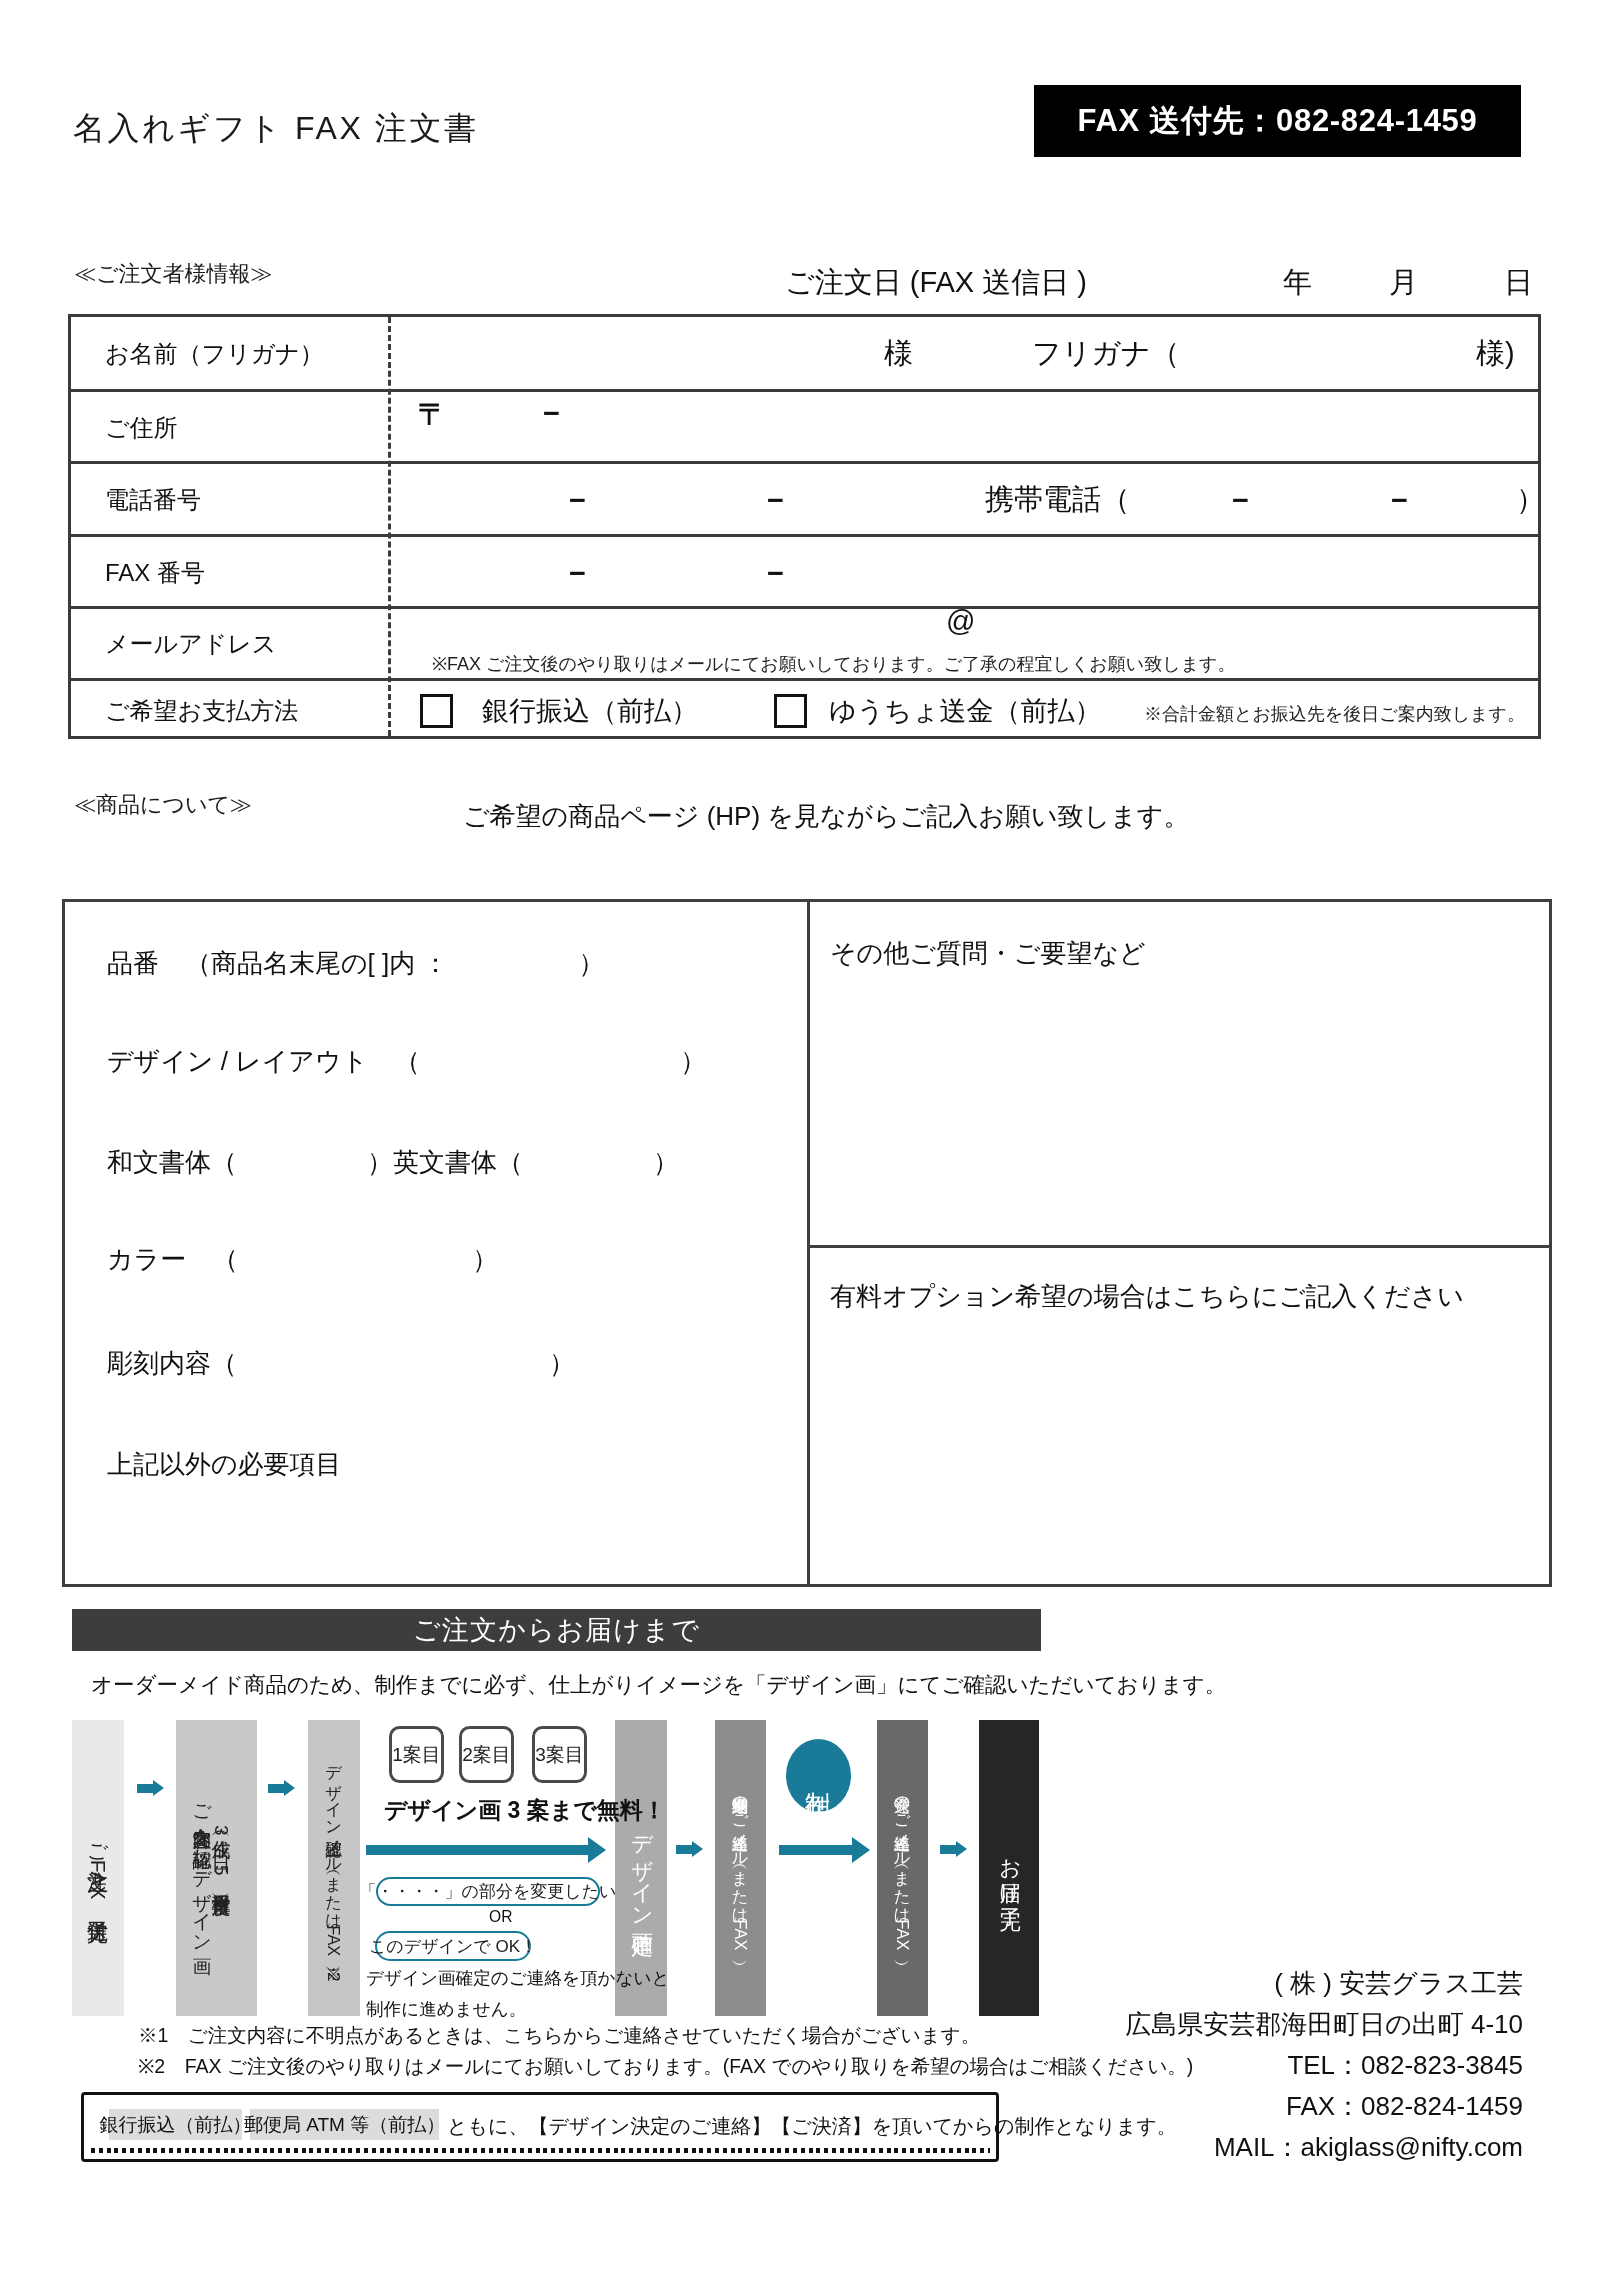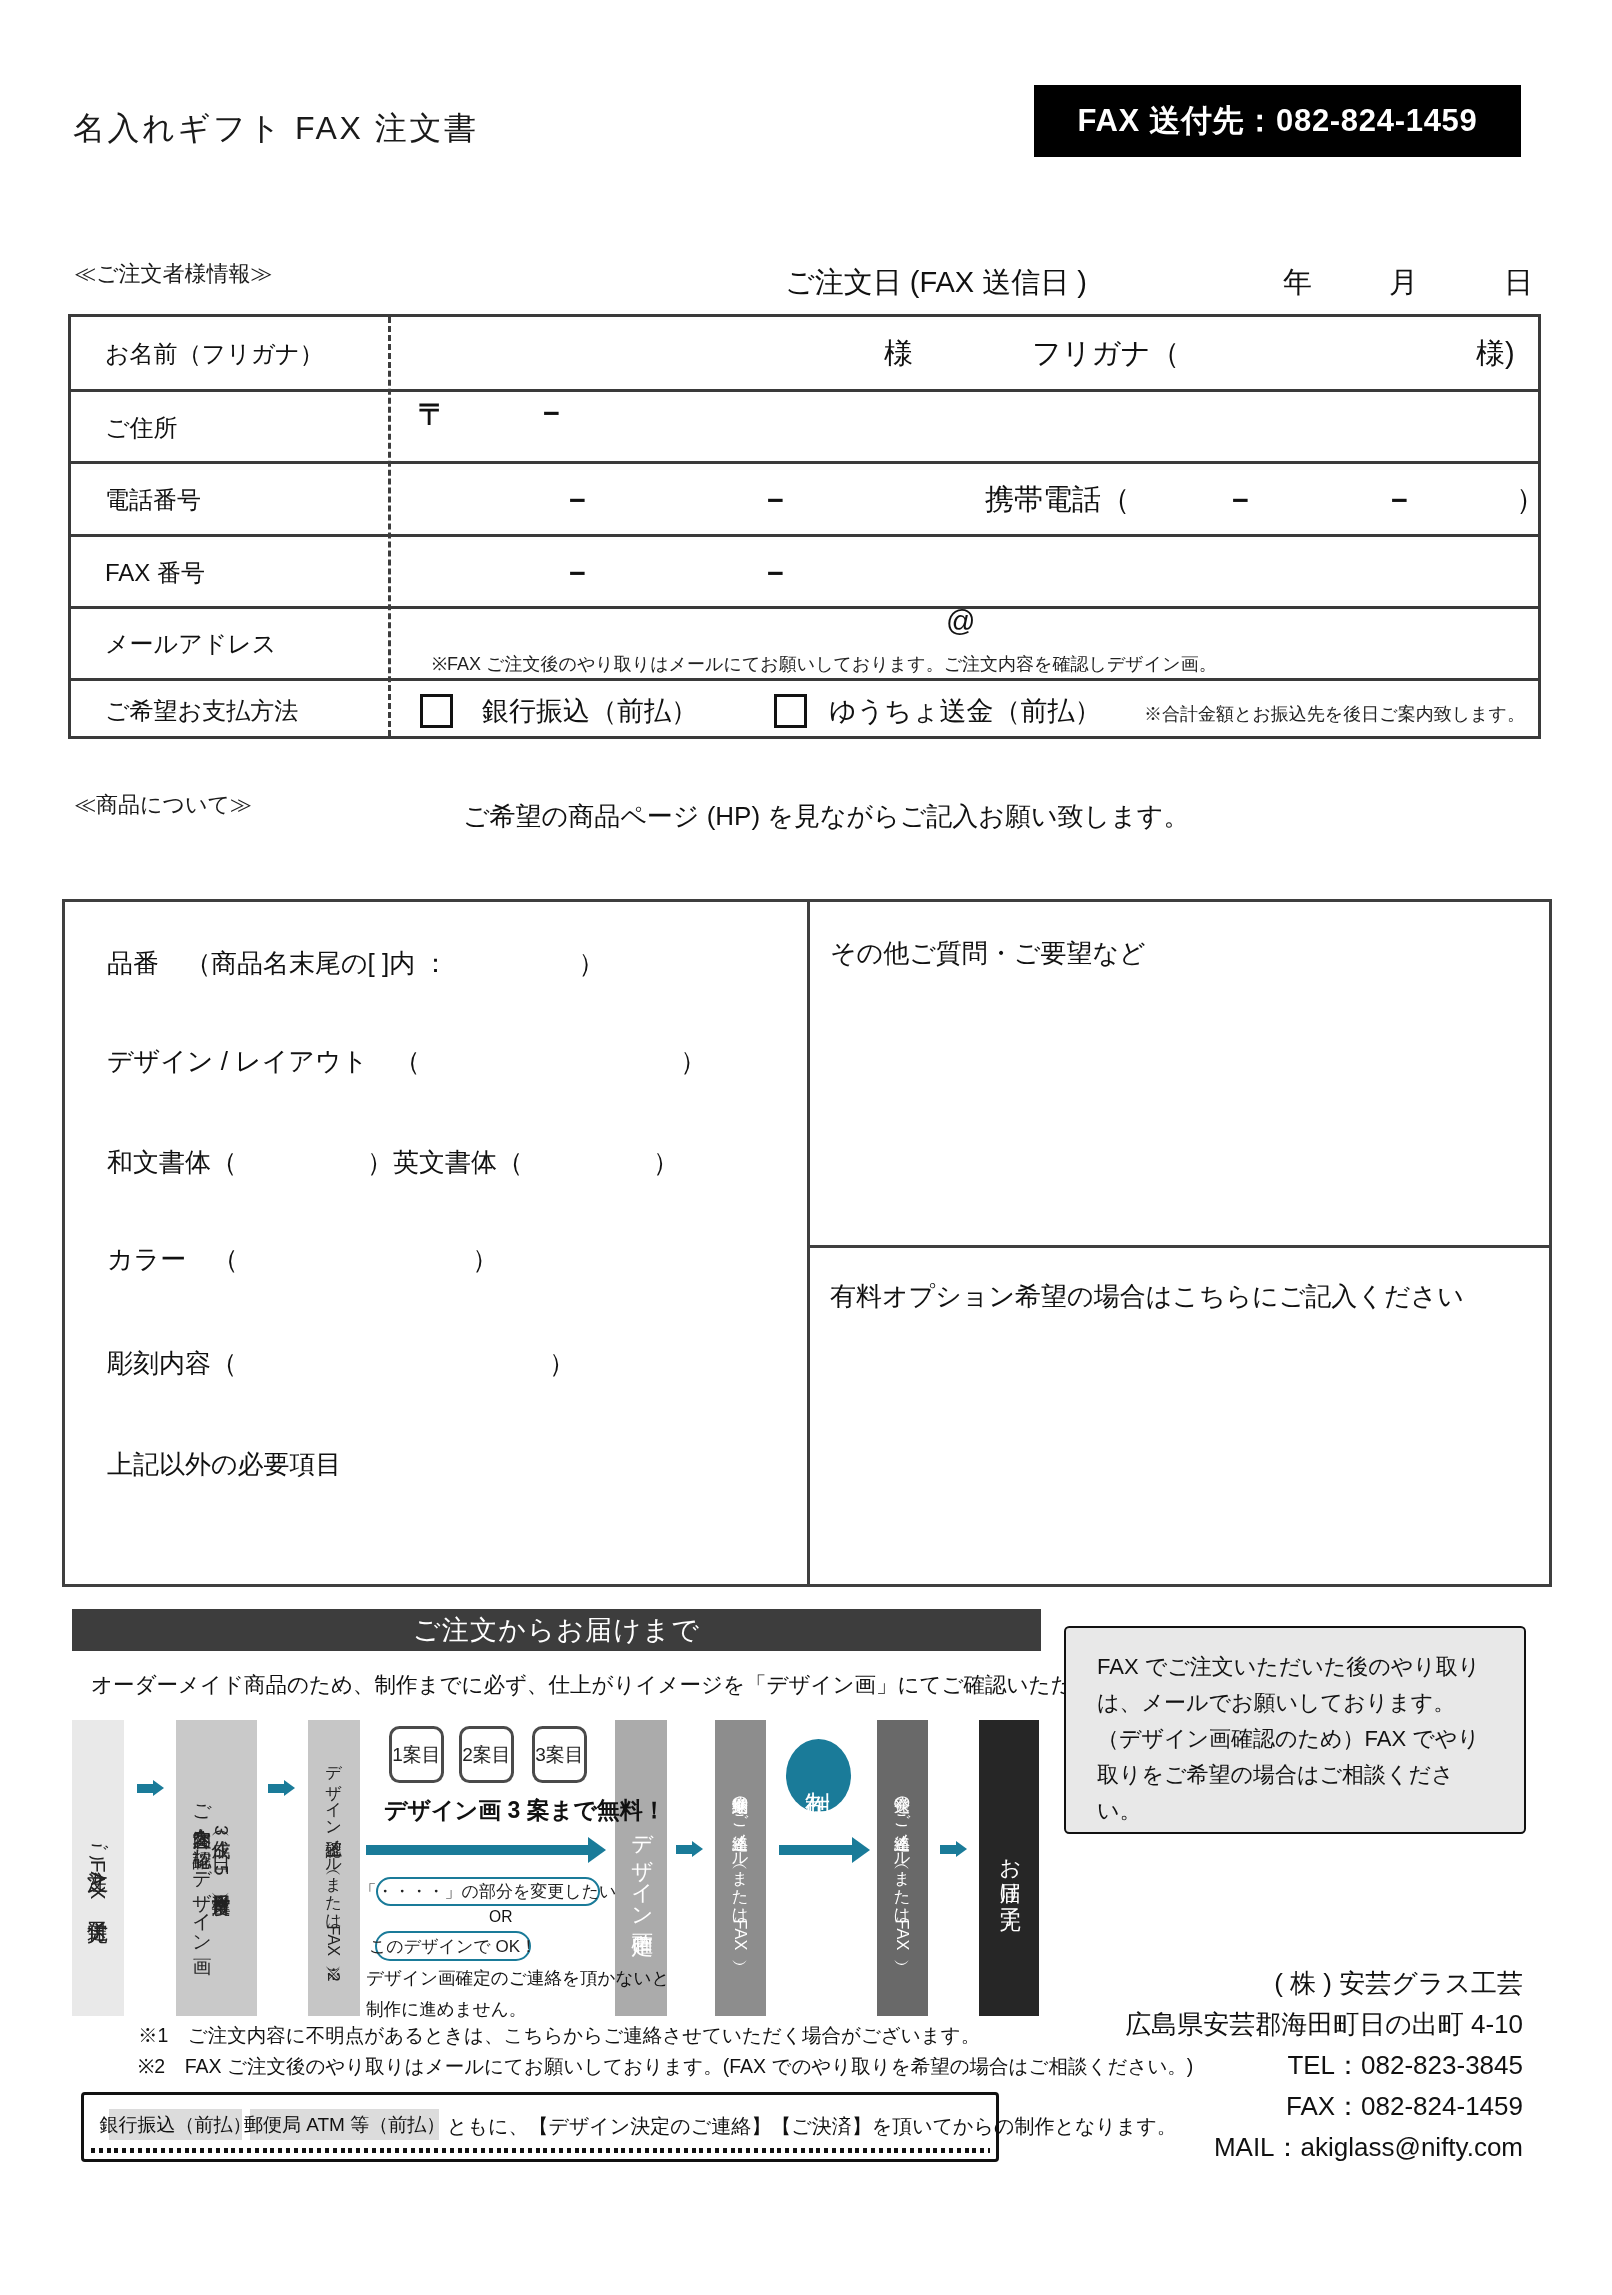--- a/index.html
+++ b/index.html
@@ -121,21 +121,21 @@
     <div class="abs cellval dashmark" style="left:1161px;top:183px;">−</div>
     <div class="abs cellval dashmark" style="left:1320px;top:183px;">−</div>
     <div class="abs cellval" style="left:1445px;top:183px;">）</div>
 
     <div class="abs rowlabel" style="left:34px;top:256px;">FAX 番号</div>
     <div class="abs cellval dashmark" style="left:498px;top:256px;">−</div>
     <div class="abs cellval dashmark" style="left:696px;top:256px;">−</div>
 
     <div class="abs rowlabel" style="left:34px;top:327px;">メールアドレス</div>
     <div class="abs cellval" style="left:875px;top:304px;">@</div>
-    <div class="abs smallnote" style="left:361px;top:334px;">※FAX ご注文後のやり取りはメールにてお願いしております。ご注文内容を確認しデザイン画。</div>
+    <div class="abs smallnote" style="left:361px;top:334px;">※FAX ご注文後のやり取りはメールにてお願いしております。ご了承の程宜しくお願い致します。</div>
 
     <div class="abs rowlabel" style="left:34px;top:394px;">ご希望お支払方法</div>
     <div class="abs checkbox" style="left:349px;top:377px;"></div>
     <div class="abs cellval" style="left:411px;top:394px;font-size:27px;">銀行振込（前払）</div>
     <div class="abs checkbox" style="left:703px;top:377px;"></div>
     <div class="abs cellval" style="left:758px;top:394px;font-size:27px;">ゆうちょ送金（前払）</div>
     <div class="abs smallnote" style="left:1073px;top:385px;">※合計金額とお振込先を後日ご案内致します。</div>
   </div>
 
   <div class="abs sec-title" style="left:74px;top:790px;">≪商品について≫</div>
@@ -227,21 +227,20 @@
   <div class="abs or-label" style="left:481px;top:1908px;">OR</div>
   <div class="pill center" style="left:375px;top:1931px;width:156px;height:30px;">このデザインで OK！</div>
 
   <div class="abs flow-note" style="left:366px;top:1963px;">デザイン画確定のご連絡を頂かないと</div>
   <div class="abs flow-note" style="left:366px;top:1994px;">制作に進めません。</div>
 
   <div class="abs prod-ellipse center" style="left:786px;top:1739px;width:65px;height:73px;">
     <div class="vtext">制作</div>
   </div>
 
-  <div class="abs fax-note" style="left:1064px;top:1626px;width:462px;height:208px;">FAX でご注文いただいた後のやり取りは、メールでお願いしております。（デザイン画確認のため）FAX でやり取りをご希望の場合はご相談ください。</div>
 
   <div class="abs footnote" style="left:138px;top:2022px;">※1　ご注文内容に不明点があるときは、こちらからご連絡させていただく場合がございます。</div>
   <div class="abs footnote" style="left:138px;top:2052px;text-align:right;">※2　FAX ご注文後のやり取りはメールにてお願いしております。(FAX でのやり取りを希望の場合はご相談ください。)</div>
 
   <div class="abs pay-box" style="left:81px;top:2092px;width:918px;height:70px;">
     <div class="chip" style="left:25px;top:14.3px;width:133px;height:31px;">銀行振込（前払）</div>
     <div class="chip" style="left:166px;top:14.3px;width:189px;height:31px;">郵便局 ATM 等（前払）</div>
     <div class="abs pay-text" style="left:363px;top:31px;">ともに、【デザイン決定のご連絡】【ご決済】を頂いてからの制作となります。</div>
     <div class="dotline" style="left:6.5px;right:6.5px;top:53px;"></div>
   </div>

